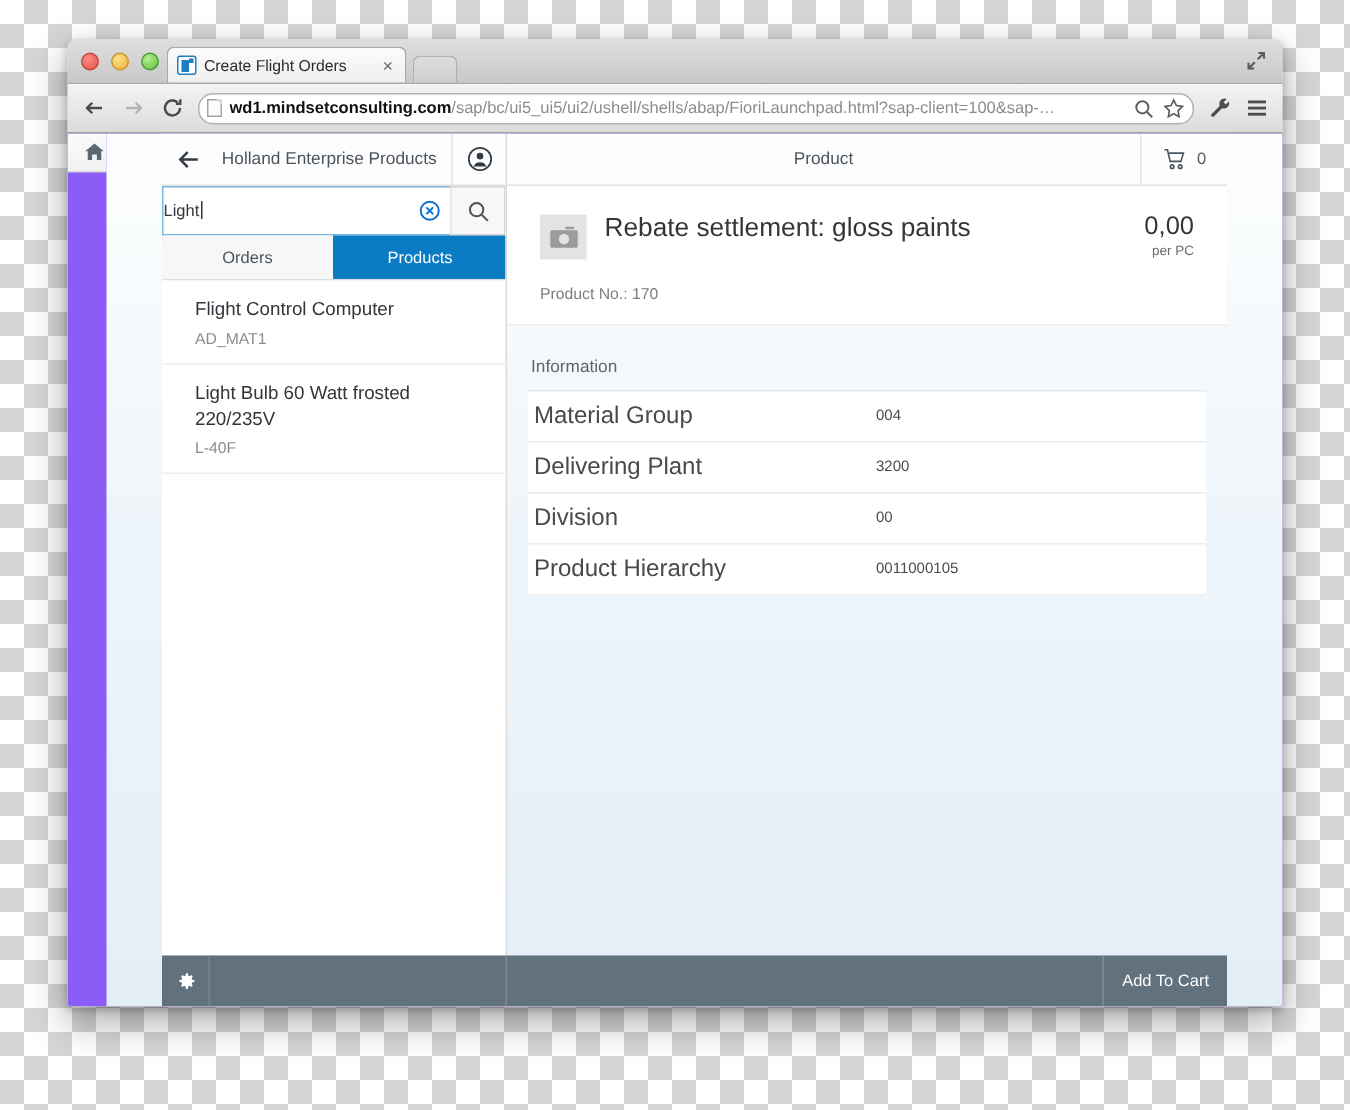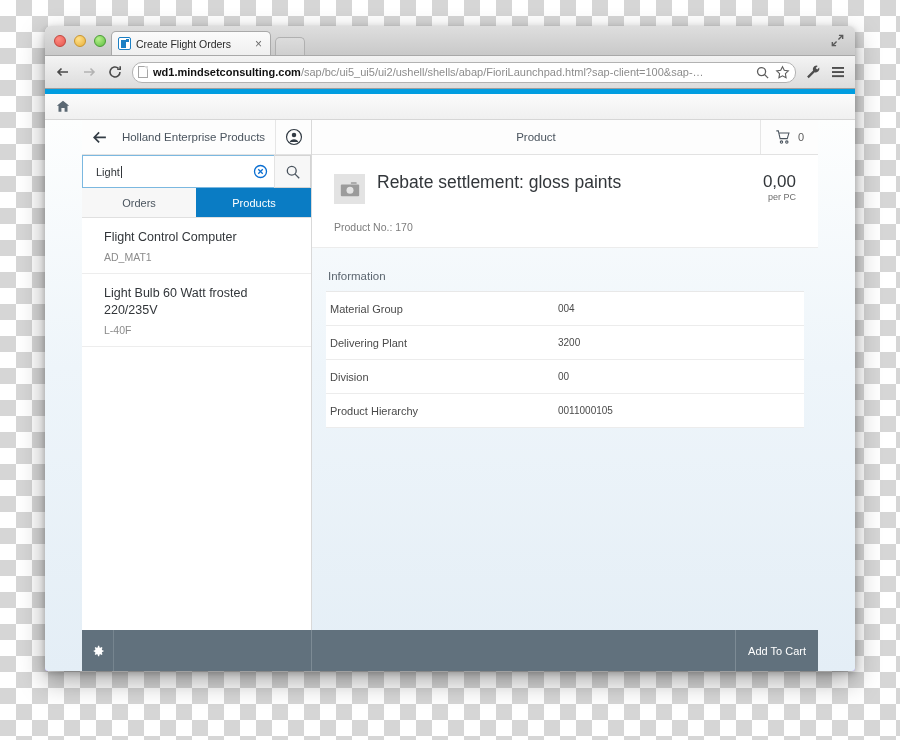--- a/index.html
+++ b/index.html
@@ -177,21 +177,21 @@
   .url-path { color: #8c8c8c; }
 
   .omni-icon { width: 15px; height: 15px; flex: 0 0 auto; color: #5d5d5d; }
   .tb-icon { width: 16px; height: 16px; flex: 0 0 auto; color: #4e4e4e; }
 
   
   .viewport {
     flex: 1;
     background: #8b5cf6;
     display: flex;
-    flex-direction: column;
+    flex-direction: row;
     position: relative;
     overflow: hidden;
   }
 
   .fiori-topline { height: 5px; background: #009de0; flex: 0 0 auto; }
 
   .fiori-shellbar {
     height: 26px;
     background: linear-gradient(#fbfbfb, #f0f0f0);
     border-bottom: 1px solid #d6d6d6;
@@ -263,21 +263,21 @@
     flex: 0 0 auto;
     background: #ffffff;
   }
   .search-field {
     flex: 1;
     border: 1px solid #7bb8e0;
     border-right: none;
     background: #ffffff;
     display: flex;
     align-items: center;
-    padding: 0 6px 0 13px;
+    padding: 0 6px 0 0;
     gap: 4px;
   }
   .search-value {
     flex: 1;
     font-size: 11px;
     color: #32363a;
     position: relative;
     white-space: nowrap;
   }
   .caret {
@@ -414,33 +414,33 @@
   }
   .info-row {
     display: flex;
     height: 34px;
     align-items: center;
     border-bottom: 1px solid #ececec;
     padding: 0 4px;
   }
   .info-label {
     width: 228px;
-    font-size: 11px;
+    font-size: 16px;
     color: #4a4a4a;
     flex: 0 0 auto;
   }
   .info-value {
     font-size: 10px;
     color: #4a4a4a;
     flex: 1;
   }
 
   
   .footer-bar {
-    height: 41px;
+    height: 34px;
     display: flex;
     flex: 0 0 auto;
     margin: 0 37px;
   }
   .footer-settings {
     width: 32px;
     background: #61717d;
     display: flex; align-items: center; justify-content: center;
     border-right: 1px solid #76858f;
     flex: 0 0 auto;

